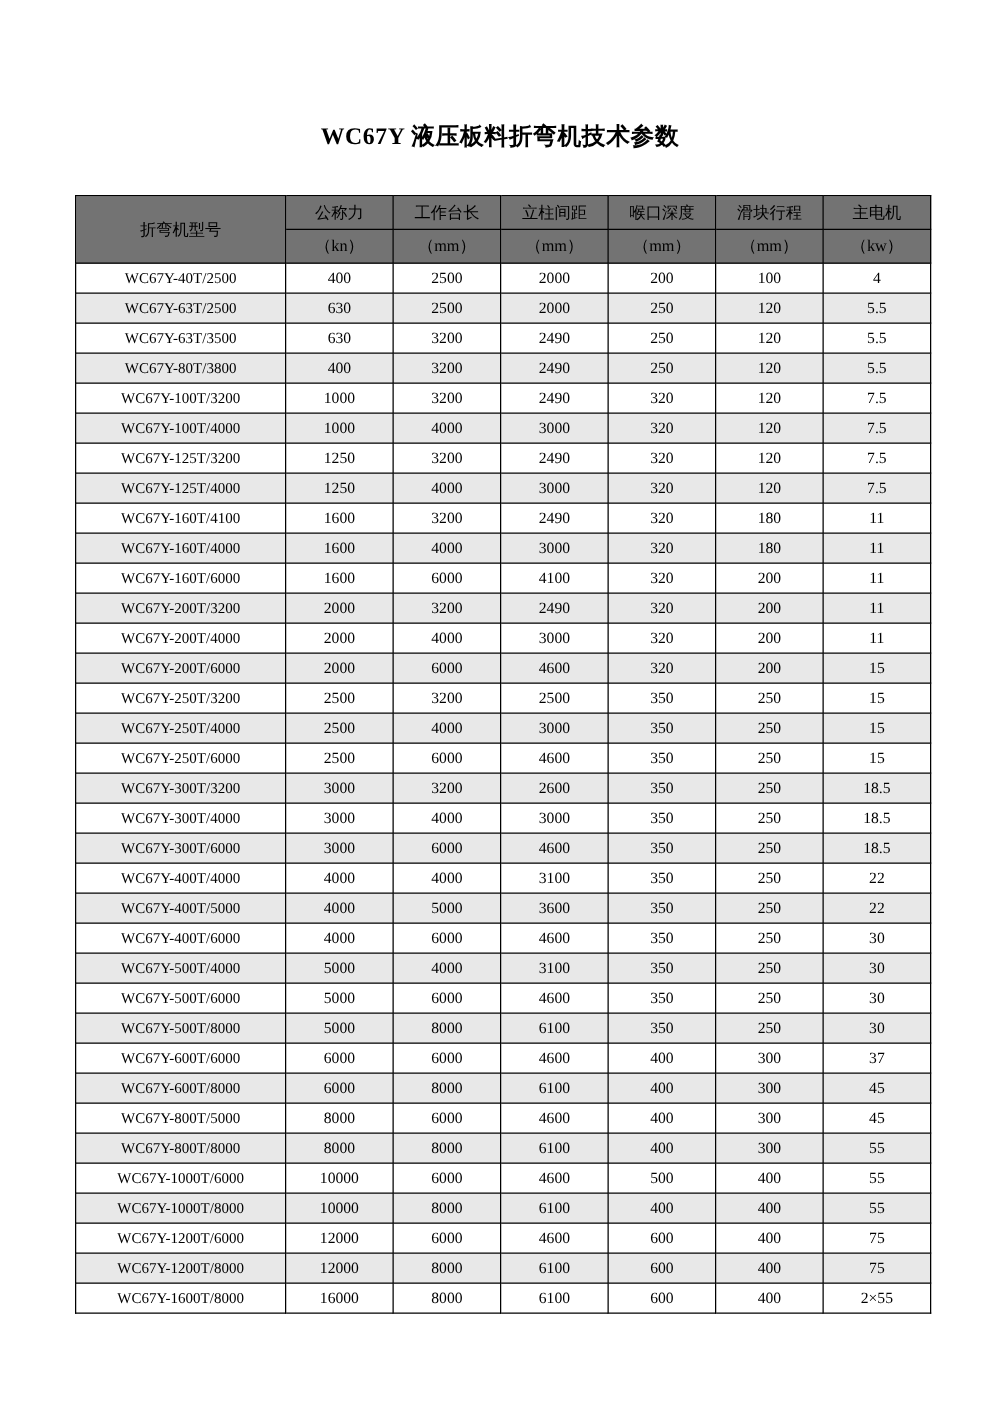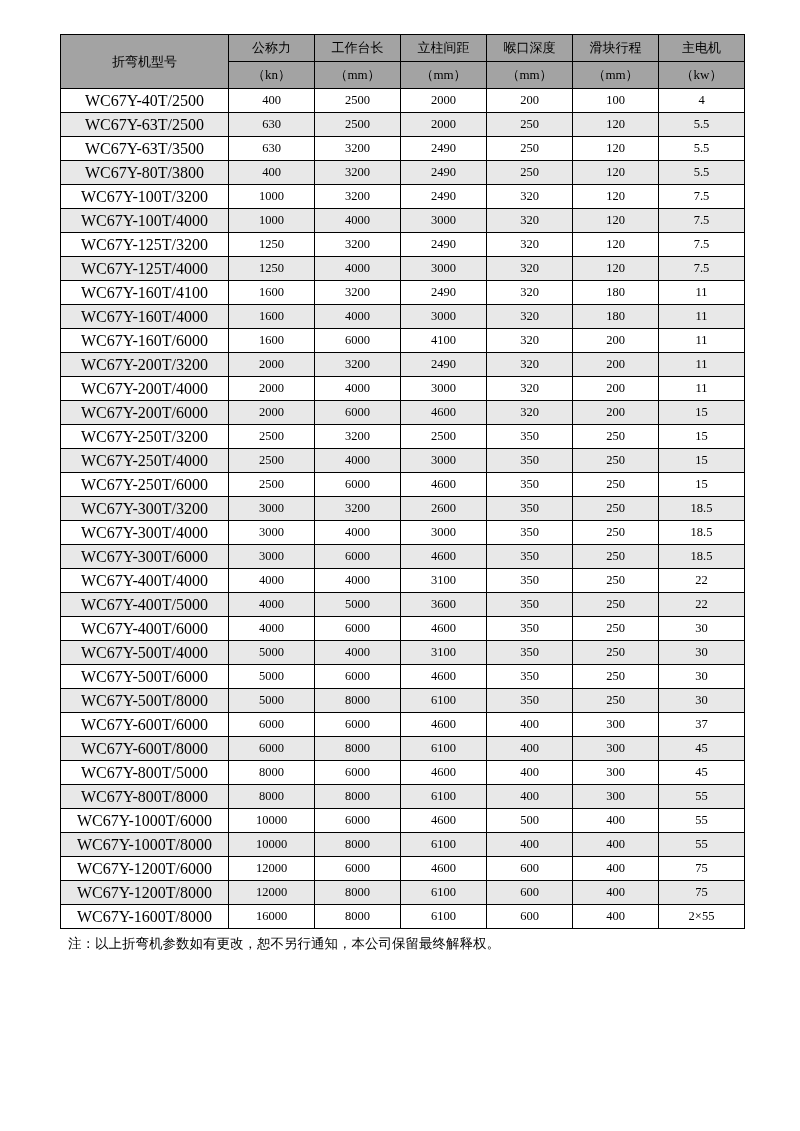--- a/index.html
+++ b/index.html
@@ -44,50 +44,51 @@
   table.spec td, table.spec th {
     border: 1px solid #000000;
     text-align: center;
     vertical-align: middle;
     padding: 0;
     height: 23px;
     font-weight: normal;
     font-family: "Liberation Serif", "DejaVu Serif", serif;
   }
   table.spec thead td {
-    background: #a3a3a3;
+    background: #737373;
     height: 26px;
     font-size: 13px;
   }
   table.spec thead td.modelhead {
     vertical-align: middle;
     font-size: 13px;
   }
   tbody tr.alt td {
     background: #e8e8e8;
   }
   tbody tr td:first-child {
-    font-size: 16px;
+    font-size: 12px;
   }
   .col-model { width: 168px; }
   .col-num { width: 86px; }
   .note {
     margin: 6px auto 0 auto;
     width: 700px;
     padding-left: 18px;
     box-sizing: border-box;
     font-size: 13.5px;
     font-family: "Liberation Serif", "DejaVu Serif", serif;
   }
 </style>
 </head>
 <body>
 
 <div class="page">
 
+  <h1 class="title">WC67Y 液压板料折弯机技术参数</h1>
 
   <div class="table-wrap">
     <table class="spec">
       <colgroup>
         <col class="col-model">
         <col class="col-num">
         <col class="col-num">
         <col class="col-num">
         <col class="col-num">
         <col class="col-num">
@@ -425,15 +426,14 @@
             <td>8000</td>
             <td>6100</td>
             <td>600</td>
             <td>400</td>
             <td>2×55</td>
           </tr>
         </tbody>
     </table>
   </div>
 
-  <div class="note">注：以上折弯机参数如有更改，恕不另行通知，本公司保留最终解释权。</div>
 
 </div>
 
 </body></html>

